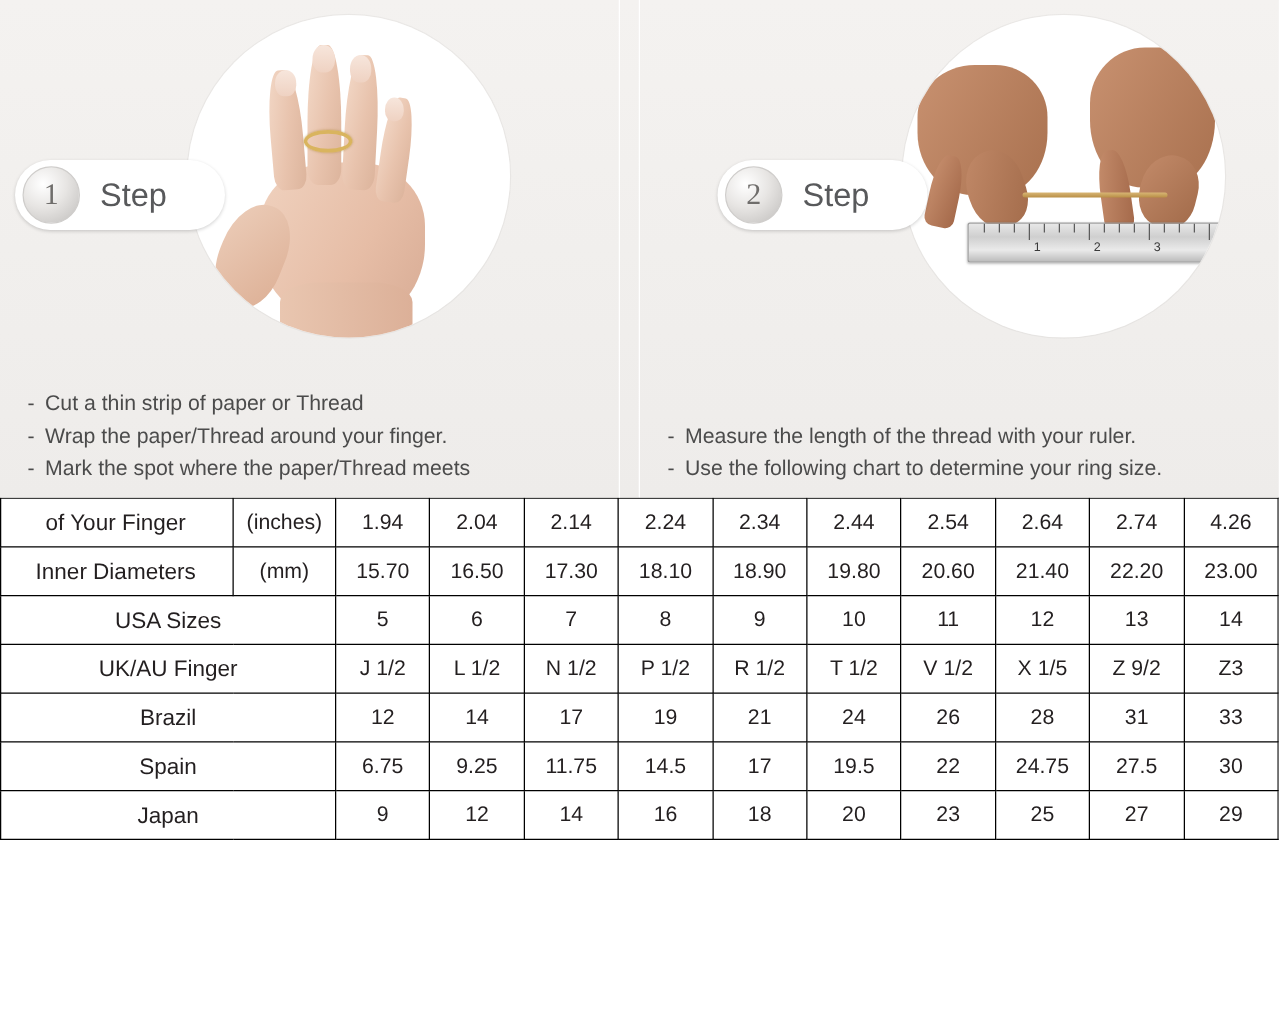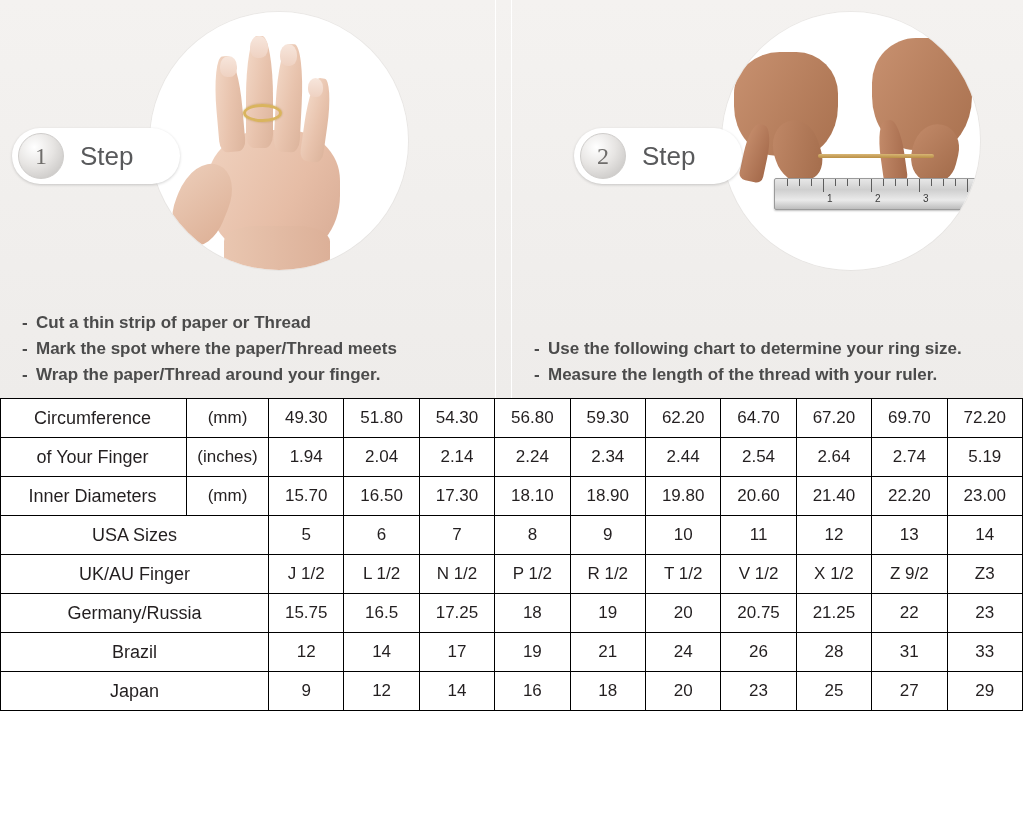--- a/index.html
+++ b/index.html
@@ -161,21 +161,21 @@
 
   .bullets {
     position: absolute;
     bottom: 10px;
     left: 22px;
     right: 10px;
     font-size: 17px;
     line-height: 26px;
     color: #4b4b4b;
   }
-  .bullets div { white-space: nowrap; font-weight: bold; }
+  .bullets div { white-space: nowrap; }
   .right .bullets { left: 512px; }
   .bullets .dash { display:inline-block; width: 14px; }
 
   
   .panel-divider {
     position:absolute;
     left: 495px;
     top: 0;
     width: 1px;
     height: 398px;
@@ -251,22 +251,22 @@
         </div>
       </div>
 
       <div class="step-pill">
         <div class="step-num">1</div>
         <div class="step-word">Step</div>
       </div>
 
       <div class="bullets">
         <div><span class="dash">-</span><span>Cut a thin strip of paper or Thread</span></div>
+        <div><span class="dash">-</span><span>Wrap the paper/Thread around your finger.</span></div>
         <div><span class="dash">-</span><span>Mark the spot where the paper/Thread meets</span></div>
-        <div><span class="dash">-</span><span>Wrap the paper/Thread around your finger.</span></div>
       </div>
     </div>
 
     <div class="step-panel right">
 
       <div class="photo-circle">
         <div class="photo-bg"></div>
         <div class="hand-wrap">
 
           <div class="palm" style="left:12px; top:40px; width:104px; height:104px; background:linear-gradient(120deg,#c89170,#a9714f);"></div>
@@ -302,22 +302,22 @@
           </div>
         </div>
       </div>
 
       <div class="step-pill">
         <div class="step-num">2</div>
         <div class="step-word">Step</div>
       </div>
 
       <div class="bullets" style="left:22px;">
+        <div><span class="dash">-</span><span>Measure the length of the thread with your ruler.</span></div>
         <div><span class="dash">-</span><span>Use the following chart to determine your ring size.</span></div>
-        <div><span class="dash">-</span><span>Measure the length of the thread with your ruler.</span></div>
       </div>
     </div>
 
     <div class="panel-divider"></div>
   </div>
 
   <table class="size-chart">
     <colgroup>
       <col class="col-label">
         <col class="col-unit">
@@ -327,48 +327,34 @@
         <col>
         <col>
         <col>
         <col>
         <col>
         <col>
         <col>
     </colgroup>
     <tbody>
 
-      <tr>
-        <td class="rowlabel center" rowspan="1">Circumference</td>
-        <td class="unit">(mm)</td>
-        <td class="shaded">49.30</td>
-        <td class="shaded">51.80</td>
-        <td class="shaded">54.30</td>
-        <td class="shaded">56.80</td>
-        <td class="shaded">59.30</td>
-        <td class="shaded">62.20</td>
-        <td class="shaded">64.70</td>
-        <td class="shaded">67.20</td>
-        <td class="shaded">69.70</td>
-        <td class="shaded">72.20</td>
-      </tr>
 
       <tr>
         <td class="rowlabel center">of Your Finger</td>
         <td class="unit">(inches)</td>
         <td>1.94</td>
         <td>2.04</td>
         <td>2.14</td>
         <td>2.24</td>
         <td>2.34</td>
         <td>2.44</td>
         <td>2.54</td>
         <td>2.64</td>
         <td>2.74</td>
-        <td>5.19</td>
+        <td>4.26</td>
       </tr>
 
       <tr>
         <td class="rowlabel center">Inner Diameters</td>
         <td class="unit">(mm)</td>
         <td>15.70</td>
         <td>16.50</td>
         <td>17.30</td>
         <td>18.10</td>
         <td>18.90</td>
@@ -396,53 +382,53 @@
 
       <tr>
         <td class="rowlabel" colspan="2">UK/AU Finger</td>
         <td>J 1/2</td>
         <td>L 1/2</td>
         <td>N 1/2</td>
         <td>P 1/2</td>
         <td>R 1/2</td>
         <td>T 1/2</td>
         <td>V 1/2</td>
-        <td>X 1/2</td>
+        <td>X 1/5</td>
         <td>Z 9/2</td>
         <td>Z3</td>
       </tr>
 
-      <tr>
-        <td class="rowlabel" colspan="2">Germany/Russia</td>
-        <td>15.75</td>
-        <td>16.5</td>
-        <td>17.25</td>
-        <td>18</td>
-        <td>19</td>
-        <td>20</td>
-        <td>20.75</td>
-        <td>21.25</td>
-        <td>22</td>
-        <td>23</td>
-      </tr>
 
       <tr>
         <td class="rowlabel" colspan="2">Brazil</td>
         <td>12</td>
         <td>14</td>
         <td>17</td>
         <td>19</td>
         <td>21</td>
         <td>24</td>
         <td>26</td>
         <td>28</td>
         <td>31</td>
         <td>33</td>
       </tr>
 
+      <tr>
+        <td class="rowlabel" colspan="2">Spain</td>
+        <td>6.75</td>
+        <td>9.25</td>
+        <td>11.75</td>
+        <td>14.5</td>
+        <td>17</td>
+        <td>19.5</td>
+        <td>22</td>
+        <td>24.75</td>
+        <td>27.5</td>
+        <td>30</td>
+      </tr>
 
 
       <tr>
         <td class="rowlabel" colspan="2">Japan</td>
         <td>9</td>
         <td>12</td>
         <td>14</td>
         <td>16</td>
         <td>18</td>
         <td>20</td>

